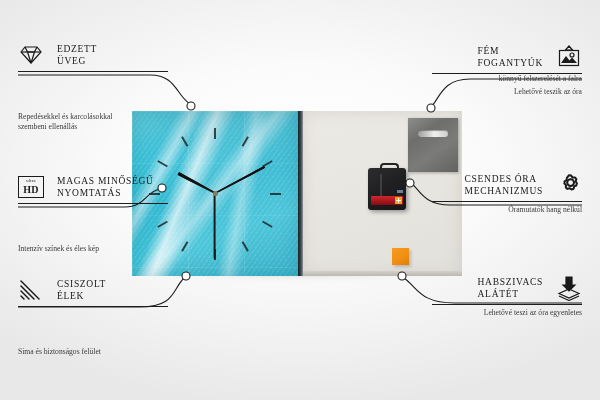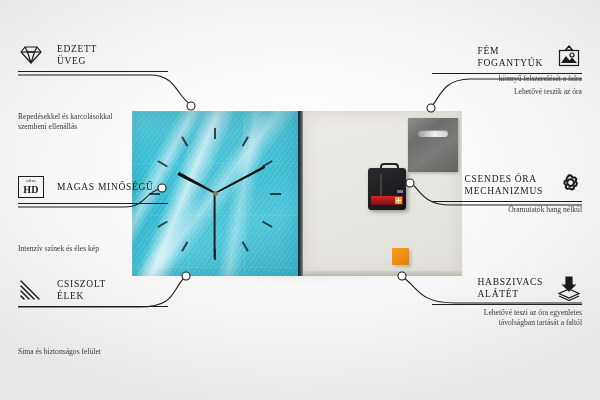--- a/index.html
+++ b/index.html
@@ -429,20 +429,21 @@
   <div class="callout left" style="left:18px; top:174px; width:150px;">
     <div class="heads">
       <span class="ico">
         <span class="hdbadge">
           <span class="u">ultra</span>
           <span class="h">HD</span>
         </span>
       </span>
       <div>
         <div class="title">MAGAS MINŐSÉGŰ</div>
+        <div class="title">NYOMTATÁS</div>
       </div>
     </div>
     <div class="rule"></div>
     <div class="sub">Intenzív színek és éles kép</div>
   </div>
 
   <div class="callout left" style="left:18px; top:277px; width:150px;">
     <div class="heads">
       <span class="ico">
         <svg width="24" height="22" viewBox="0 0 24 22">
@@ -517,16 +518,15 @@
           <g stroke="#1a1a1a" stroke-width="1.2" fill="none">
             <path d="M10 2 L16 2 L16 10 L19 10 L13 16 L7 10 L10 10 Z" fill="#1a1a1a"></path>
             <path d="M13 14 L23 18.5 L13 23 L3 18.5 Z"></path>
             <path d="M3 21 L13 25.5 L23 21"></path>
           </g>
         </svg>
       </span>
     </div>
     <div class="rule"></div>
     <div class="sub">Lehetővé teszi az óra egyenletes</div>
-    <div class="sub" style="margin-top:0;">távolságban tartását a faltól</div>
   </div>
 
 </div>
 
 </body></html>

